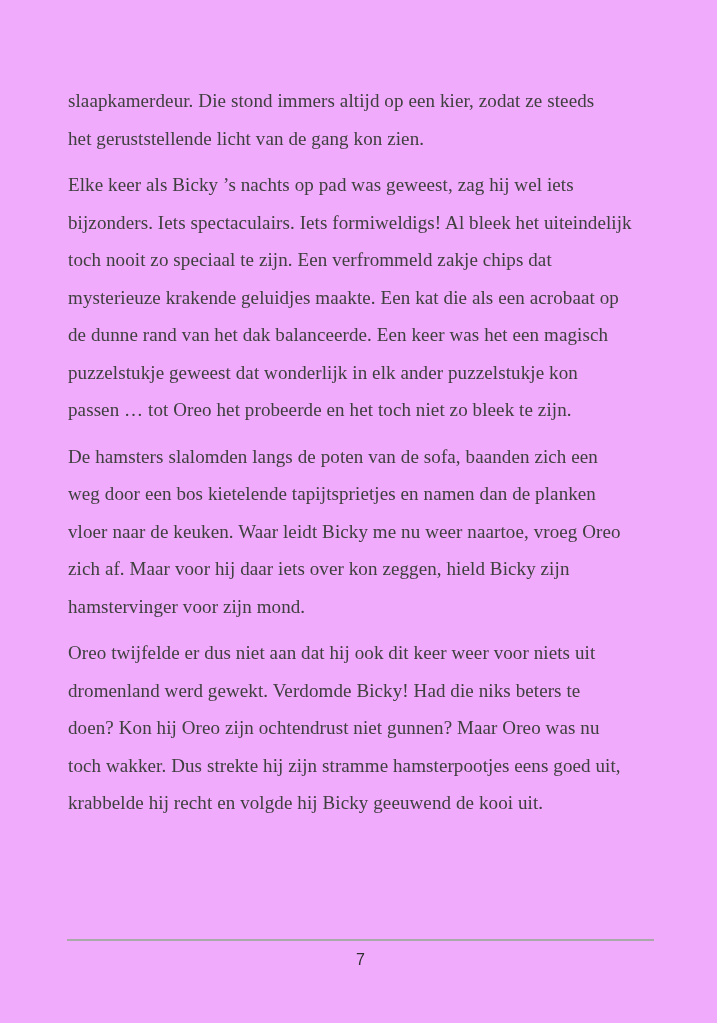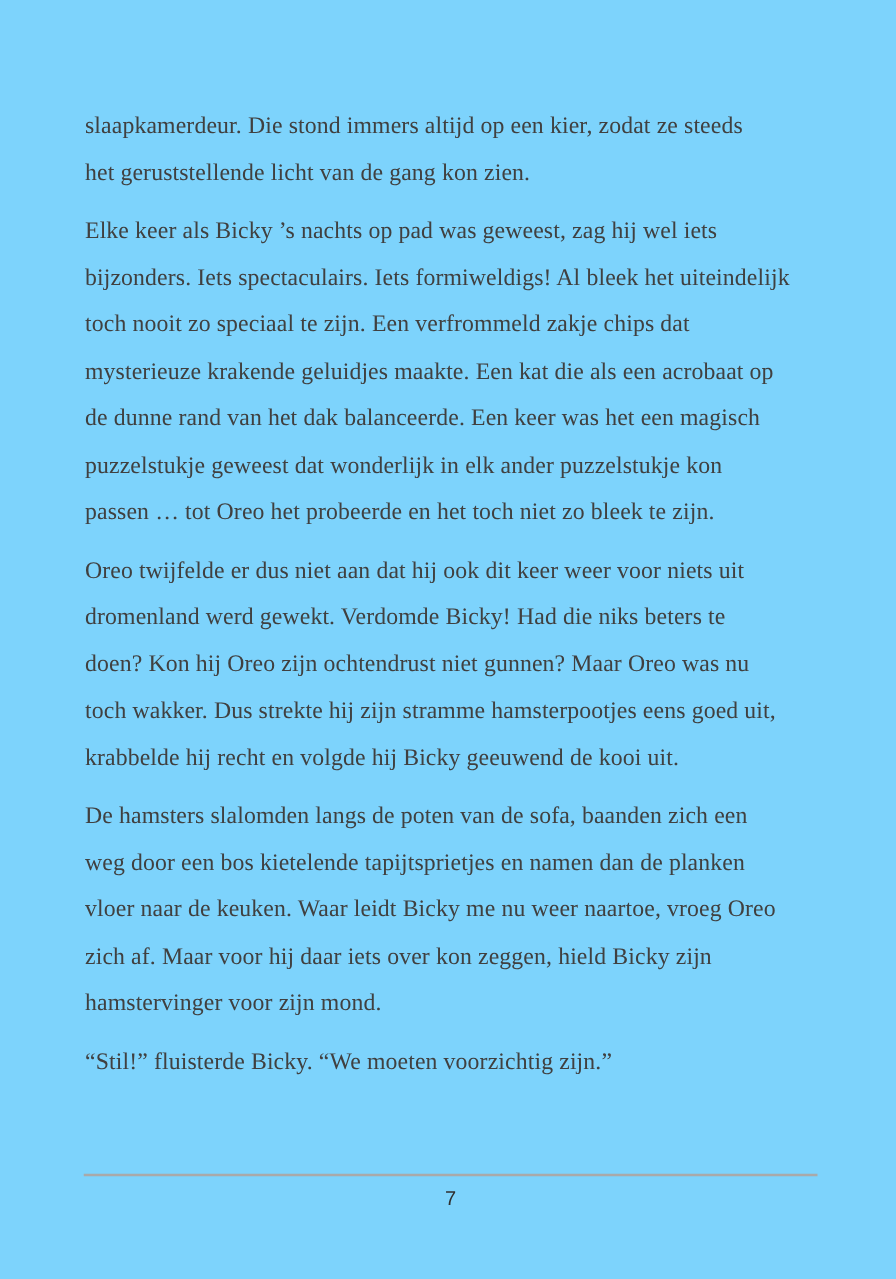--- a/index.html
+++ b/index.html
@@ -10,21 +10,21 @@
     width: 717px;
     height: 1023px;
     background: #ffffff;
     position: relative;
     overflow: hidden;
     font-family: "Liberation Serif", serif;
   }
   .page {
     position: absolute;
     inset: 0;
-    background: #7dd3fc;
+    background: #f0abfc;
   }
   .content {
     position: absolute;
     left: 68px;
     top: 82px;
     width: 649px;
   }
   .para {
     margin: 0 0 9px 0;
     font-size: 19px;
@@ -59,31 +59,30 @@
   <div class="content">
     <p class="para">slaapkamerdeur. Die stond immers altijd op een kier, zodat ze steeds
 het geruststellende licht van de gang kon zien.</p>
     <p class="para">Elke keer als Bicky ’s nachts op pad was geweest, zag hij wel iets
 bijzonders. Iets spectaculairs. Iets formiweldigs! Al bleek het uiteindelijk
 toch nooit zo speciaal te zijn. Een verfrommeld zakje chips dat
 mysterieuze krakende geluidjes maakte. Een kat die als een acrobaat op
 de dunne rand van het dak balanceerde. Een keer was het een magisch
 puzzelstukje geweest dat wonderlijk in elk ander puzzelstukje kon
 passen … tot Oreo het probeerde en het toch niet zo bleek te zijn.</p>
+    <p class="para">De hamsters slalomden langs de poten van de sofa, baanden zich een
+weg door een bos kietelende tapijtsprietjes en namen dan de planken
+vloer naar de keuken. Waar leidt Bicky me nu weer naartoe, vroeg Oreo
+zich af. Maar voor hij daar iets over kon zeggen, hield Bicky zijn
+hamstervinger voor zijn mond.</p>
     <p class="para">Oreo twijfelde er dus niet aan dat hij ook dit keer weer voor niets uit
 dromenland werd gewekt. Verdomde Bicky! Had die niks beters te
 doen? Kon hij Oreo zijn ochtendrust niet gunnen? Maar Oreo was nu
 toch wakker. Dus strekte hij zijn stramme hamsterpootjes eens goed uit,
 krabbelde hij recht en volgde hij Bicky geeuwend de kooi uit.</p>
-    <p class="para">De hamsters slalomden langs de poten van de sofa, baanden zich een
-weg door een bos kietelende tapijtsprietjes en namen dan de planken
-vloer naar de keuken. Waar leidt Bicky me nu weer naartoe, vroeg Oreo
-zich af. Maar voor hij daar iets over kon zeggen, hield Bicky zijn
-hamstervinger voor zijn mond.</p>
-    <p class="para">“Stil!” fluisterde Bicky. “We moeten voorzichtig zijn.”</p>
   </div>
 
   <div class="footer">
     <div class="footer-rule"></div>
     <div class="page-number">7</div>
   </div>
 
 </div>
 
 </body></html>

